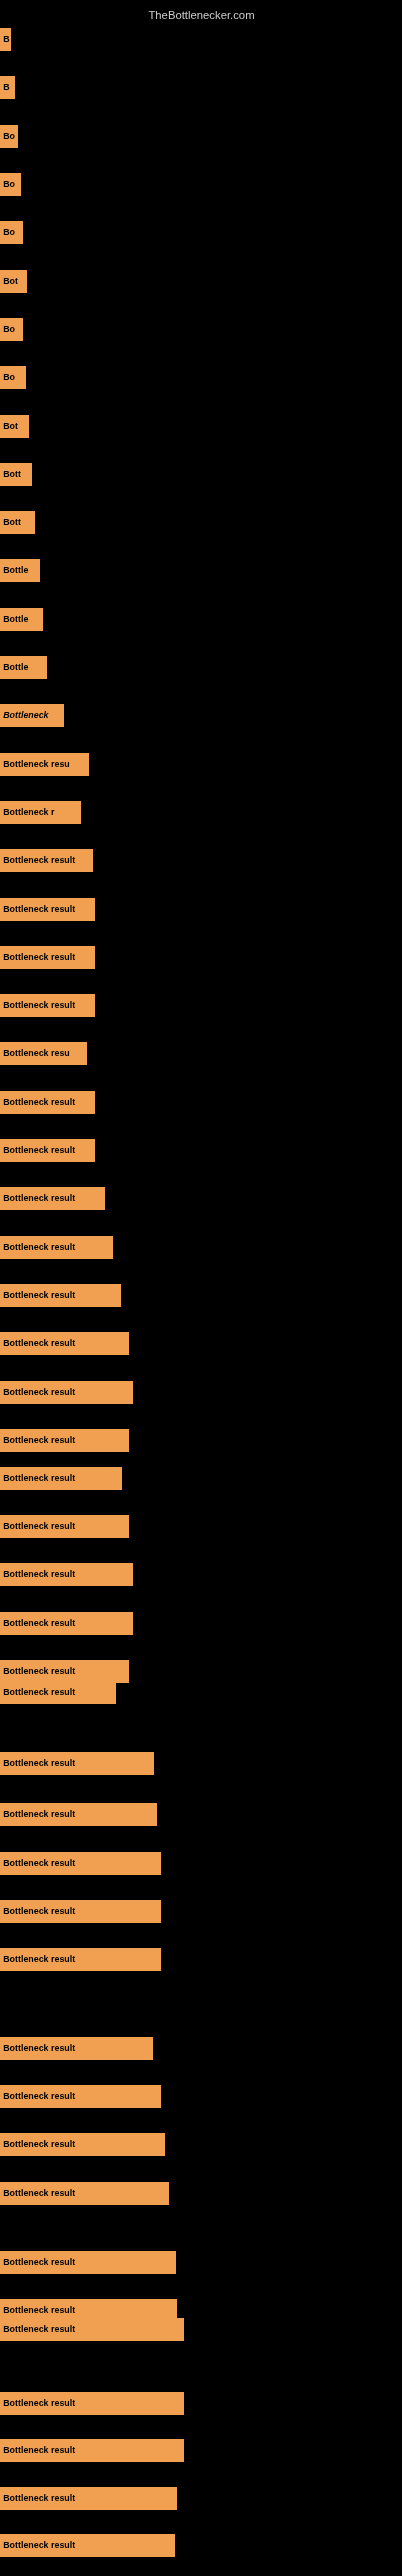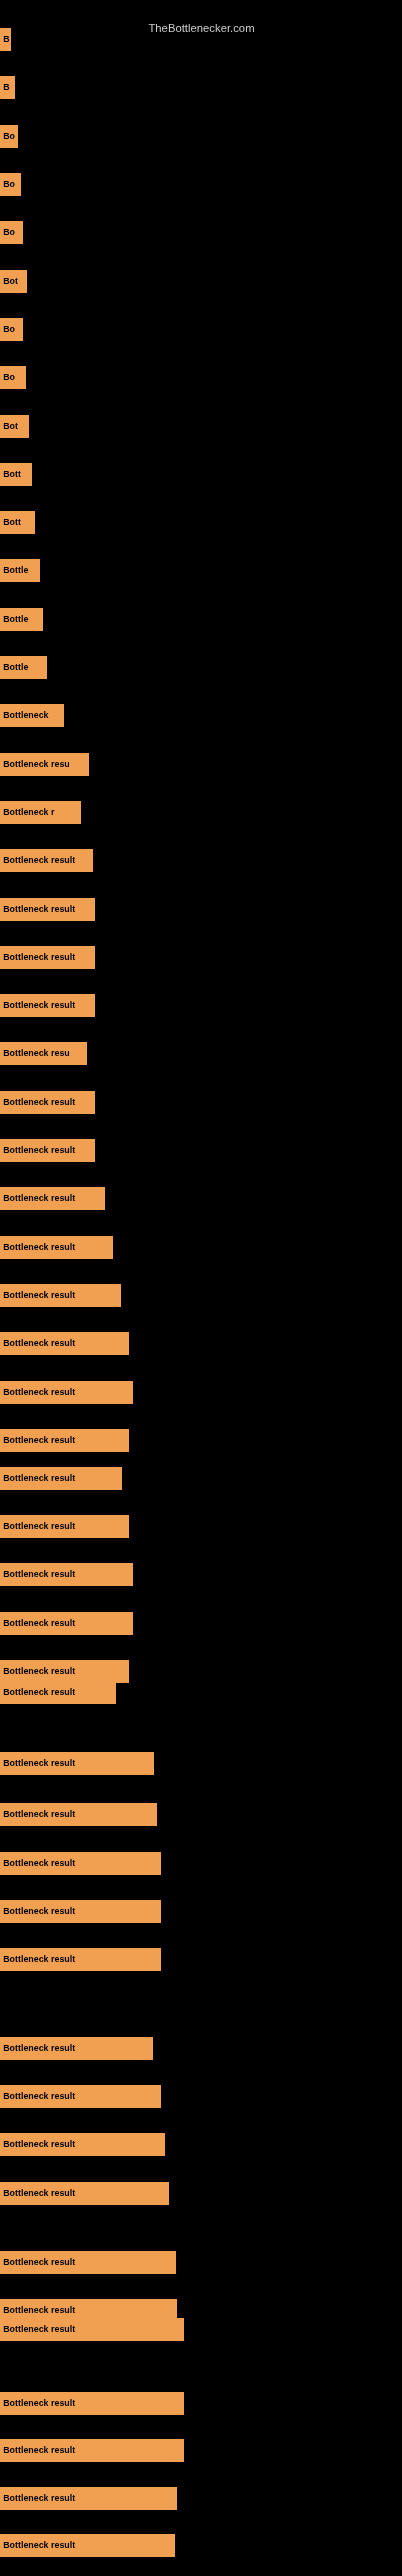--- a/index.html
+++ b/index.html
@@ -13,21 +13,21 @@
       min-height: 2576px;
       font-family: Arial, sans-serif;
       position: relative;
     }
     .site-title {
       color: #ccc;
       font-size: 11.3px;
       text-align: center;
       padding: 6.4px 0 3.2px 0;
       position: absolute;
-      top: 16px;
+      top: 3px;
       width: 100%;
     }
     .bar-container {
       position: absolute;
       left: 0;
       display: flex;
       align-items: center;
     }
     .bar {
       background-color: #f0a050;
@@ -112,21 +112,21 @@
 <div class="bar-container" style="top: 608px; left: 0px;">
     <div class="bar" style="width: 43px;">
       <span class="bar-label">Bottle</span>
     </div>
   </div>
 <div class="bar-container" style="top: 656px; left: 0px;">
     <div class="bar" style="width: 47px;">
       <span class="bar-label">Bottle</span>
     </div>
   </div>
-<div class="bar-container" style="top: 704px; left: 0px;">
+<div class="bar-container" style="top: 704px; left: 0px; font-style: italic;">
     <div class="bar" style="width: 64px;">
       <span class="bar-label">Bottleneck</span>
     </div>
   </div>
 <div class="bar-container" style="top: 753px; left: 0px;">
     <div class="bar" style="width: 89px;">
       <span class="bar-label">Bottleneck resu</span>
     </div>
   </div>
 <div class="bar-container" style="top: 801px; left: 0px; border-radius: 8px;">

